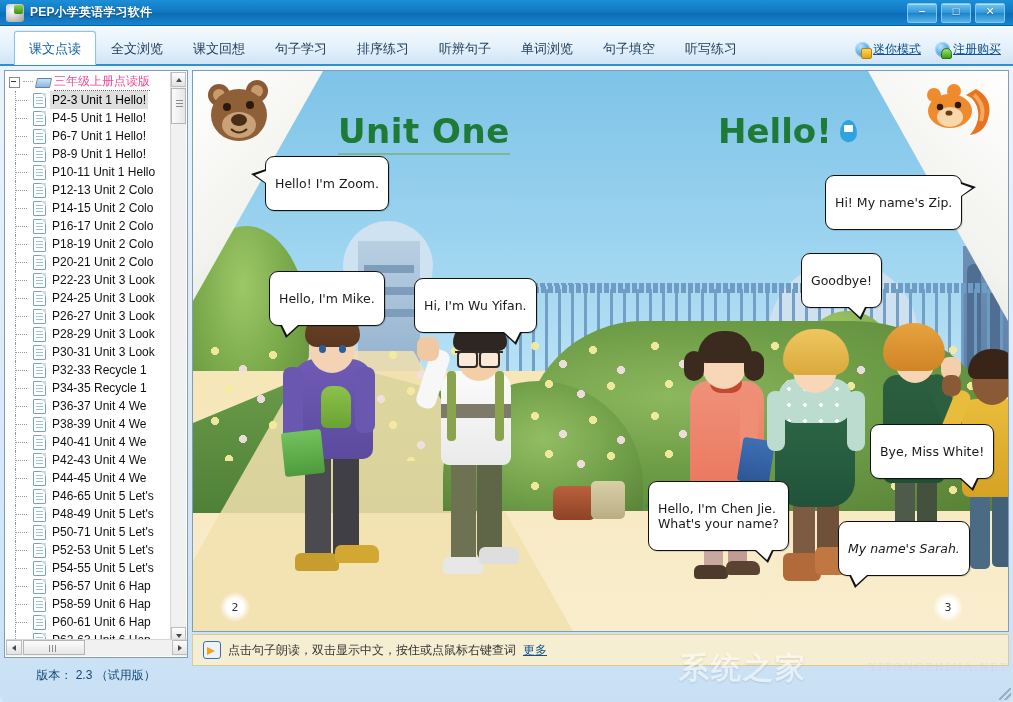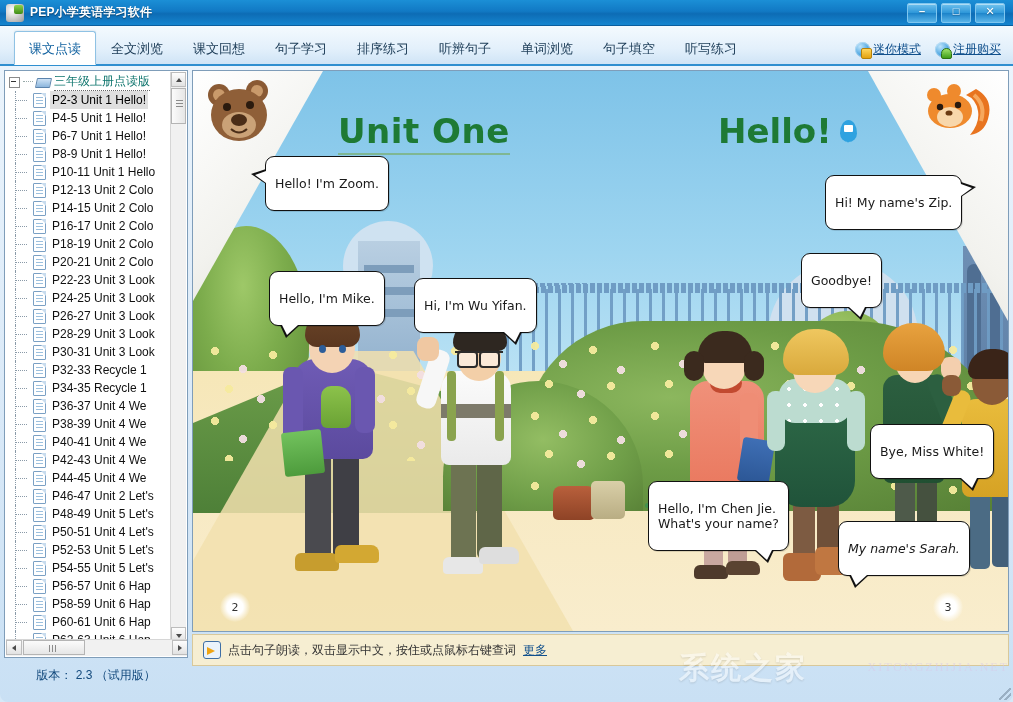--- a/index.html
+++ b/index.html
@@ -129,21 +129,21 @@
   }
   .tree {
     position: absolute; left: 0; top: 0;
     width: 168px; height: 570px;
     overflow: hidden;
     padding-top: 2px;
     box-sizing: border-box;
   }
   .tree-root {
     display: flex; align-items: center; gap: 3px;
-    height: 18px; padding-left: 4px; font-size: 12px; color: #0f766e;
+    height: 18px; padding-left: 4px; font-size: 12px; color: #ec4899;
     white-space: nowrap;
   }
   .expander {
     width: 9px; height: 9px; border: 1px solid #8a8a8a; background: #fff;
     position: relative; flex: none; font-size: 0;
   }
   .expander::before {
     content: ""; position: absolute; left: 1px; top: 3px;
     width: 5px; height: 1px; background: #333;
   }
@@ -668,31 +668,31 @@
             <span class="lbl">P42-43 Unit 4 We</span>
           </div>
           <div class="tree-item">
             <span class="guide"></span>
             <span class="fileicon"></span>
             <span class="lbl">P44-45 Unit 4 We</span>
           </div>
           <div class="tree-item">
             <span class="guide"></span>
             <span class="fileicon"></span>
-            <span class="lbl">P46-47 Unit 2 Let's</span>
+            <span class="lbl">P46-65 Unit 5 Let's</span>
           </div>
           <div class="tree-item">
             <span class="guide"></span>
             <span class="fileicon"></span>
             <span class="lbl">P48-49 Unit 5 Let's</span>
           </div>
           <div class="tree-item">
             <span class="guide"></span>
             <span class="fileicon"></span>
-            <span class="lbl">P50-51 Unit 4 Let's</span>
+            <span class="lbl">P50-71 Unit 5 Let's</span>
           </div>
           <div class="tree-item">
             <span class="guide"></span>
             <span class="fileicon"></span>
             <span class="lbl">P52-53 Unit 5 Let's</span>
           </div>
           <div class="tree-item">
             <span class="guide"></span>
             <span class="fileicon"></span>
             <span class="lbl">P54-55 Unit 5 Let's</span>

